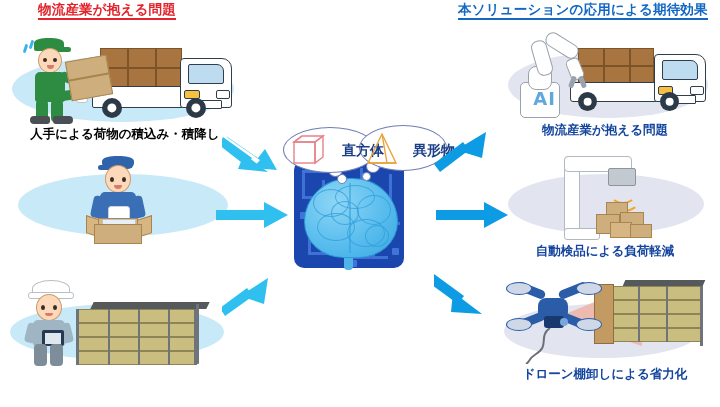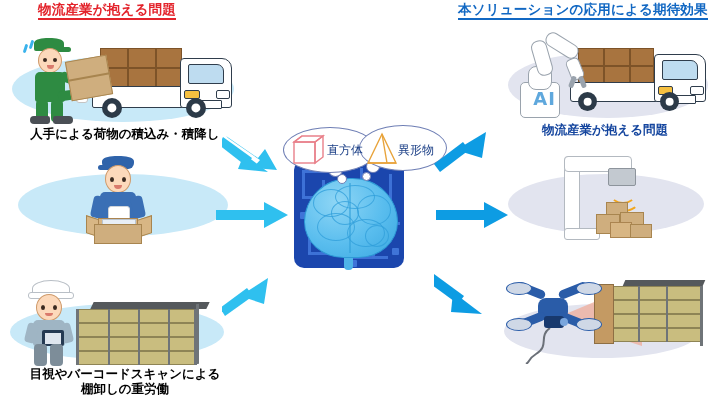--- a/index.html
+++ b/index.html
@@ -85,21 +85,21 @@
     border:1.5px solid #2e9ad6;
   }
   .brain .gy{position:absolute;border:1.3px solid #2f9ed9;border-radius:50%;opacity:.75;}
   .brain-stem{position:absolute;left:344px;top:248px;width:9px;height:22px;background:#4fb4e8;border-radius:0 0 4px 4px;}
 
   
   .bubble{
     position:absolute;border:1.4px solid #6f7fb5;background:#ffffff;border-radius:50%;
   }
   .bdot{position:absolute;background:#ffffff;border:1.3px solid #6f7fb5;border-radius:50%;}
-  .blabel{position:absolute;font-weight:normal;font-size:12px;color:#1b3f86;white-space:nowrap;}
+  .blabel{position:absolute;font-weight:bold;font-size:14px;color:#1b3f86;white-space:nowrap;margin-left:15px;}
 
   
   .engine-txt{
     position:absolute;text-align:center;font-weight:bold;color:#12397f;
     font-size:13px;line-height:16px;white-space:pre-line;letter-spacing:0px;
   }
   .ntt{
     position:absolute;text-align:center;color:#3aa0dd;font-weight:bold;
     font-size:16.5px;letter-spacing:1.2px;white-space:nowrap;
     font-family:"DejaVu Sans","Liberation Sans",sans-serif;
@@ -218,22 +218,20 @@
       <div class="shape" style="left:37px;top:37px;width:8px;height:3px;background:#d97a6c;border-radius:0 0 4px 4px;"></div>
       <div class="torso" style="left:25px;top:44px;width:32px;height:26px;background:#9fb5c4;"></div>
       <div class="limb" style="left:18px;top:47px;width:11px;height:20px;background:#9fb5c4;transform:rotate(14deg);"></div>
       <div class="limb" style="left:53px;top:47px;width:11px;height:20px;background:#9fb5c4;transform:rotate(-14deg);"></div>
       <div class="shape" style="left:34px;top:54px;width:22px;height:16px;background:#253a52;border-radius:2px;"></div>
       <div class="shape" style="left:37px;top:57px;width:16px;height:11px;background:#dfe6ee;"></div>
       <div class="limb" style="left:26px;top:68px;width:13px;height:22px;background:#7d8d99;"></div>
       <div class="limb" style="left:42px;top:68px;width:13px;height:22px;background:#7d8d99;"></div>
     </div>
   </div>
-  <div class="caption cap-left" style="left:0px;top:366px;width:250px;">目視やバーコードスキャンによる
-棚卸しの重労働</div>
 
   <svg class="arrow" style="left:222px;top:132px;" width="62" height="42" viewBox="0 0 62 42">
     <path d="M4 4 L36 26 L43 17 L55 38 L31 36 L38 28 L6 6 Z" fill="#2fc0ef"></path>
     <path d="M2 2 L40 28 L57 40 L30 37 Z" fill="#2fc0ef" opacity="0"></path>
     <g fill="#2fc0ef">
         <polygon points="1,5 30,26 24,34 -3,13"></polygon>
         <polygon points="22,22 46,40 16,37"></polygon>
       </g>
   </svg>
 
@@ -374,20 +372,21 @@
       <div class="sonar" style="left:104px;top:40px;width:38px;height:24px;transform:rotate(180deg);"></div>
     </div>
     <div>
       <div class="box kraft" style="left:108px;top:50px;width:22px;height:18px;"></div>
       <div class="box kraft" style="left:98px;top:62px;width:24px;height:20px;"></div>
       <div class="box kraft" style="left:122px;top:60px;width:24px;height:22px;"></div>
       <div class="box light" style="left:112px;top:70px;width:22px;height:16px;"></div>
       <div class="box kraft" style="left:132px;top:72px;width:22px;height:14px;"></div>
     </div>
   </div>
+  <div class="caption cap-right" style="left:490px;top:243px;width:230px;">自動検品による負荷軽減</div>
 
   <div class="illu" style="left:498px;top:276px;width:216px;height:92px;">
     <div class="ellipse ell-grey" style="left:6px;top:28px;width:196px;height:54px;"></div>
 
     <svg style="position:absolute;left:52px;top:6px;" width="110" height="70" viewBox="0 0 110 70">
       <polygon points="6,36 92,0 92,64" fill="#f0a995" opacity="0.72"></polygon>
     </svg>
 
     <div>
       <div class="rack-top" style="left:126px;top:4px;width:80px;height:6px;transform:skewX(-24deg);"></div>
@@ -412,14 +411,15 @@
       <div class="shape" style="left:78px;top:6px;width:24px;height:11px;background:#cfd8e6;border:1.4px solid #2a5ca8;border-radius:50%;"></div>
       <div class="shape" style="left:8px;top:42px;width:24px;height:11px;background:#cfd8e6;border:1.4px solid #2a5ca8;border-radius:50%;"></div>
       <div class="shape" style="left:78px;top:42px;width:24px;height:11px;background:#cfd8e6;border:1.4px solid #2a5ca8;border-radius:50%;"></div>
       <div class="shape" style="left:46px;top:40px;width:20px;height:12px;background:#18396e;border-radius:3px;"></div>
       <div class="shape" style="left:62px;top:42px;width:8px;height:8px;background:#7aa6dd;border-radius:50%;"></div>
       <svg style="position:absolute;left:22px;top:52px;" width="34" height="36" viewBox="0 0 34 36">
         <path d="M30 0 C18 8, 30 18, 16 26 C8 31, 10 34, 6 36" stroke="#6b7078" stroke-width="2" fill="none"></path>
       </svg>
     </div>
   </div>
+  <div class="caption cap-right" style="left:490px;top:366px;width:230px;">ドローン棚卸しによる省力化</div>
 
 </div>
 
 </body></html>

